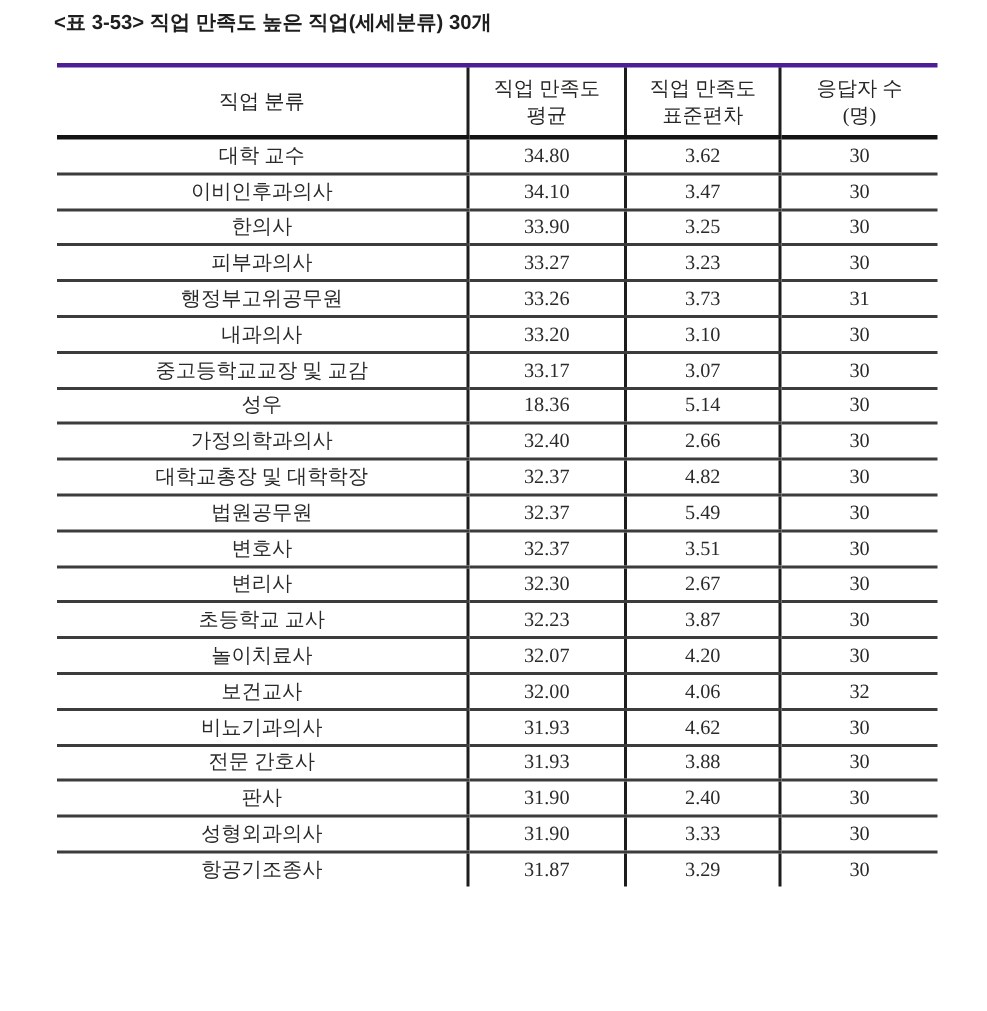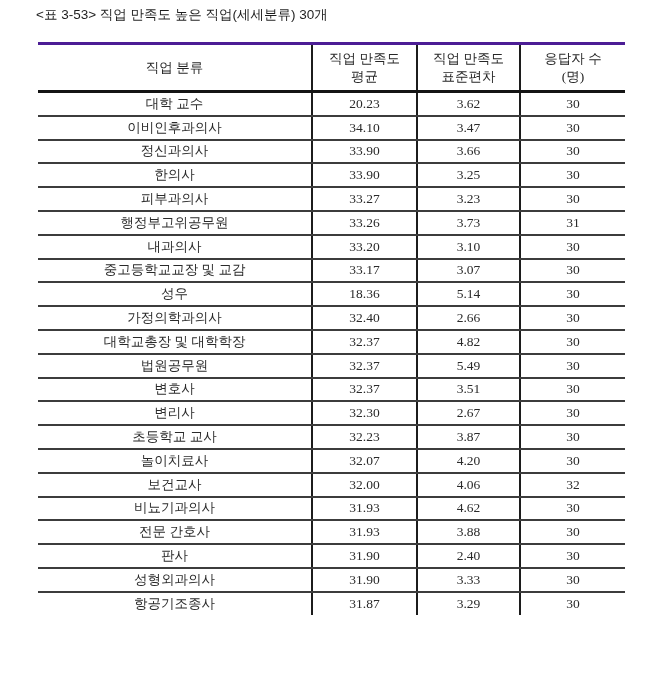--- a/index.html
+++ b/index.html
@@ -14,21 +14,21 @@
     background: #ffffff;
     overflow: hidden;
     font-family: "Liberation Serif", "DejaVu Serif", serif;
     color: #262626;
   }
   .caption {
     position: absolute;
     left: 36px;
     top: 6px;
     font-family: "Liberation Sans", "DejaVu Sans", sans-serif;
-    font-weight: normal;
+    font-weight: bold;
     font-size: 13.5px;
     color: #1e1e1e;
     white-space: nowrap;
   }
   table.jobs {
     position: absolute;
     left: 38px;
     top: 42px;
     width: 587px;
     border-collapse: collapse;
@@ -93,34 +93,28 @@
         </th>
         <th class="sep">
           <div>응답자 수</div>
           <div>(명)</div>
         </th>
       </tr>
     </thead>
     <tbody id="tbody">
         <tr>
           <td>대학 교수</td>
-          <td class="sep">20.23</td>
+          <td class="sep">34.80</td>
           <td class="sep">3.62</td>
           <td class="sep">30</td>
         </tr>
         <tr>
           <td>이비인후과의사</td>
           <td class="sep">34.10</td>
           <td class="sep">3.47</td>
-          <td class="sep">30</td>
-        </tr>
-        <tr>
-          <td>정신과의사</td>
-          <td class="sep">33.90</td>
-          <td class="sep">3.66</td>
           <td class="sep">30</td>
         </tr>
         <tr>
           <td>한의사</td>
           <td class="sep">33.90</td>
           <td class="sep">3.25</td>
           <td class="sep">30</td>
         </tr>
         <tr>
           <td>피부과의사</td>

